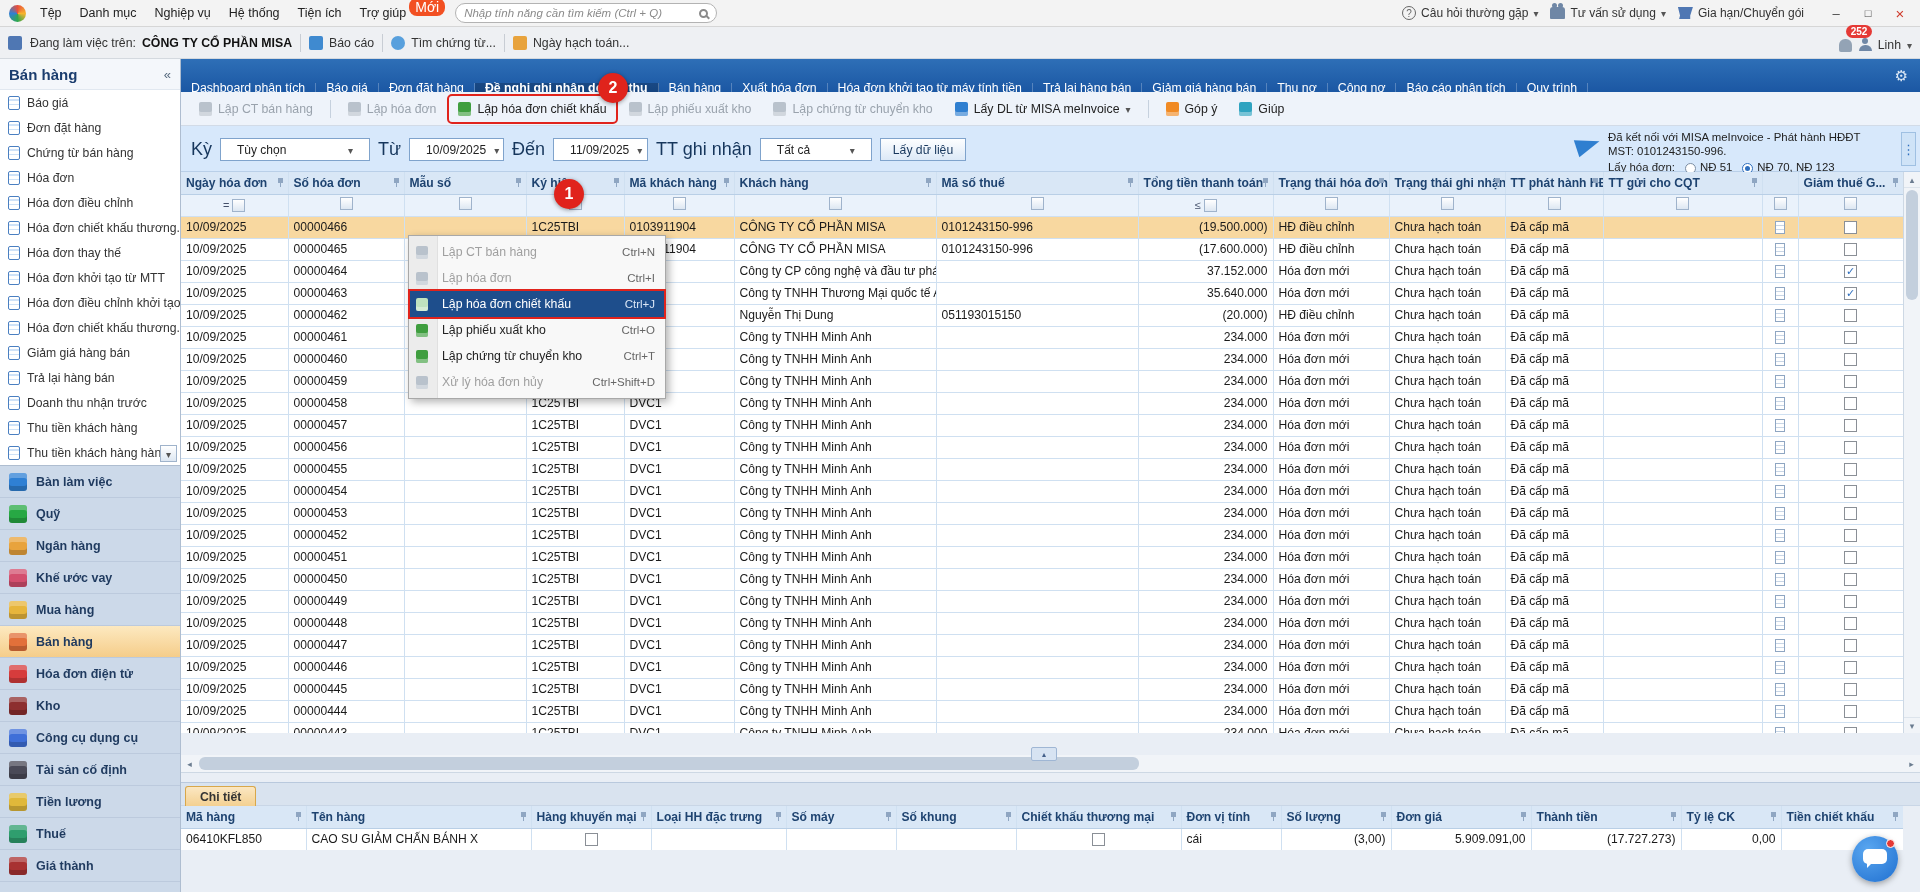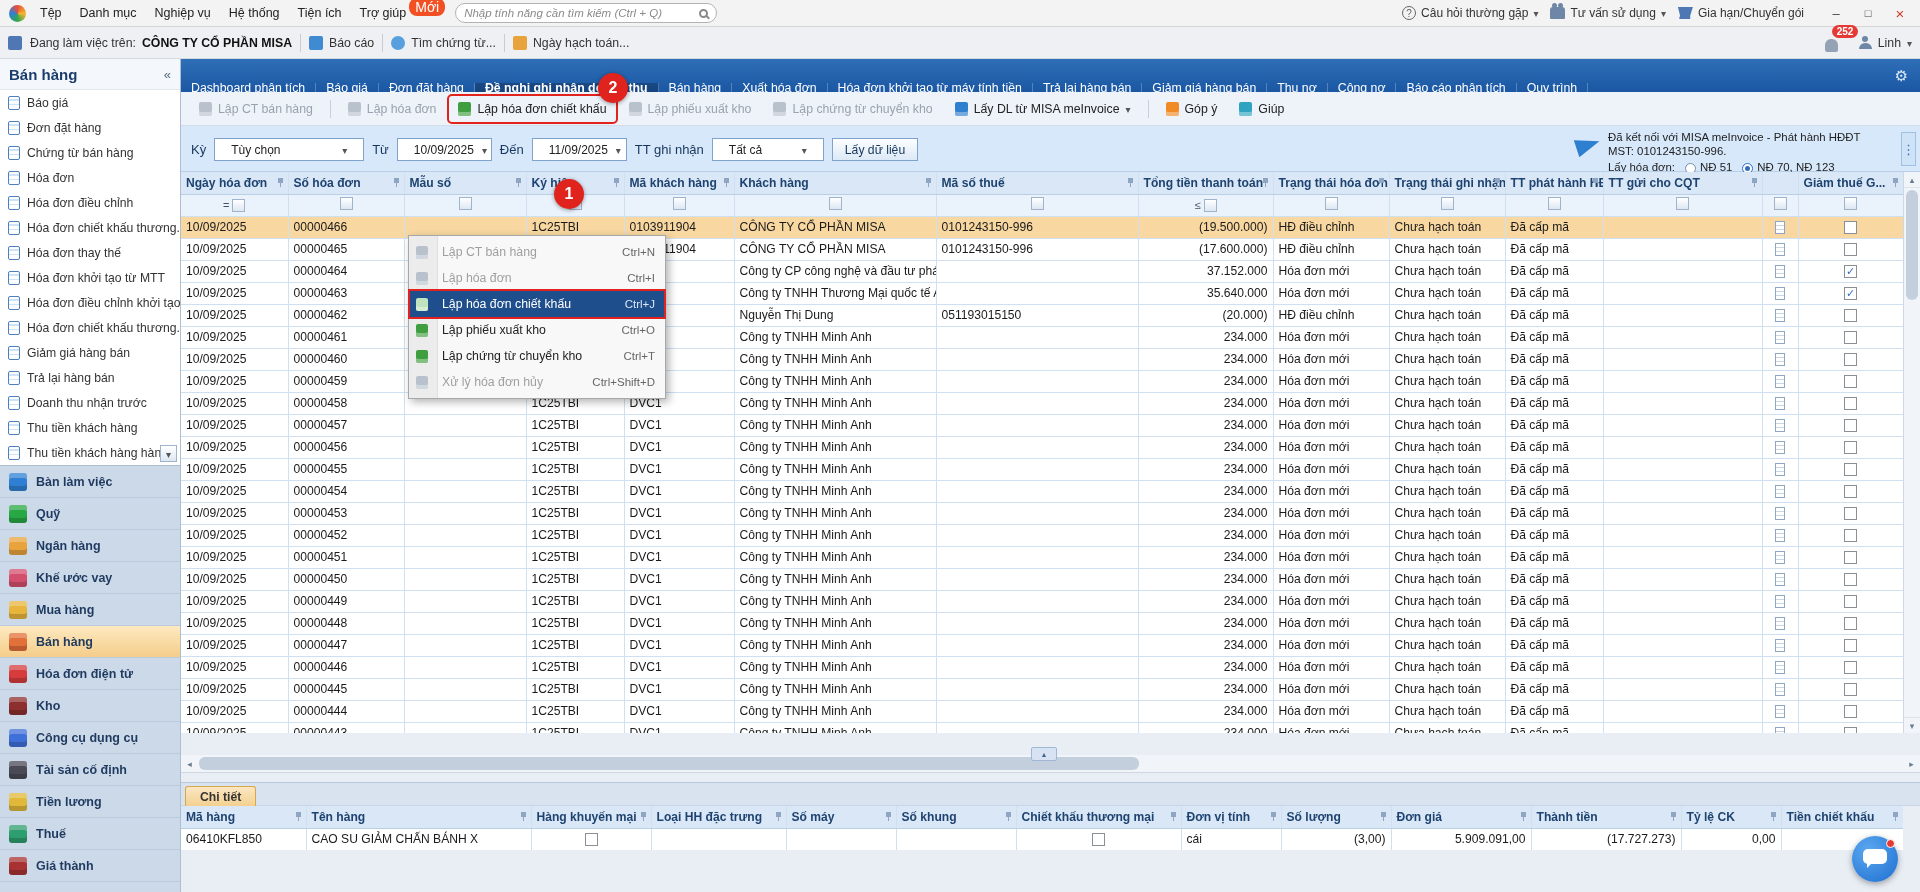--- a/index.html
+++ b/index.html
@@ -29,21 +29,21 @@
   .win-btn { width:32px; height:26px; display:flex; align-items:center; justify-content:center; font-size:13px; color:#444; }
   .win-btn.close { color:#cf3a2b; font-size:15px; }
   .i-min::before { content:"–"; } .i-max::before { content:"□"; font-size:11px; } .i-close::before { content:"×"; }
 
   
   .workbar { position:absolute; top:27px; left:0; right:0; height:32px; background:#eef0f3; border-bottom:1px solid #d4d9df; display:flex; align-items:center; padding:0 8px; gap:8px; }
   .wb-ico { width:14px; height:14px; border-radius:2px; flex:0 0 auto; }
   .wb-item { display:flex; align-items:center; gap:6px; white-space:nowrap; font-size:12.3px; color:#333; }
   .wsep { width:1px; height:18px; background:#c8cdd4; }
   .company { font-weight:bold; color:#111; }
-  .wb-right { margin-left:auto; display:flex; align-items:center; gap:14px; }
+  .wb-right { margin-left:auto; display:flex; align-items:flex-end; }
   .notif { position:relative; width:20px; height:18px; }
   .bell { position:absolute; left:0; bottom:0; width:13px; height:13px; background:#93a3b5; border-radius:6px 6px 2px 2px; }
   .badge-red { position:absolute; top:-9px; left:7px; background:#e53935; color:#fff; font-size:10px; font-weight:bold; border-radius:8px; padding:1px 5px; }
   .i-person { width:13px; height:13px; position:relative; }
   .i-person::before { content:""; position:absolute; top:0; left:3.5px; width:6px; height:6px; border-radius:50%; background:#6f87a6; }
   .i-person::after { content:""; position:absolute; bottom:0; left:0; width:13px; height:6px; border-radius:6px 6px 0 0; background:#6f87a6; }
 
   
   .sidebar { position:absolute; top:59px; left:0; width:181px; bottom:0; background:#fff; border-right:1px solid #aebdd0; display:flex; flex-direction:column; }
   .sb-header { height:31px; flex:0 0 auto; display:flex; align-items:center; justify-content:space-between; padding:0 9px; background:#f4f7fb; border-bottom:1px solid #e1e8f0; }
@@ -70,21 +70,21 @@
 
   .actionbar { position:absolute; top:33px; left:0; right:0; height:34px; background:#eef3fa; border-bottom:1px solid #d2dbe7; display:flex; align-items:center; padding:0 10px; gap:6px; }
   .act-btn { display:flex; align-items:center; gap:6px; padding:5px 8px; font-size:12.3px; color:#222; position:relative; border-radius:2px; white-space:nowrap; }
   .act-btn.disabled { color:#9aa3ad; }
   .act-btn.annotated { outline:2px solid #e0231c; outline-offset:1px; }
   .act-ico { width:13px; height:14px; border-radius:2px; box-shadow:inset 0 -4px rgba(255,255,255,0.35); }
   .vsep { width:1px; height:18px; background:#c6d1de; margin:0 3px; }
 
   .filterbar { position:absolute; top:67px; left:0; right:0; height:46px; background:#d7e8fb; border-bottom:1px solid #b9cfe8; }
   .filters { position:absolute; left:10px; top:12px; display:flex; align-items:center; gap:8px; }
-  .flabel { color:#16365c; font-size:13px; white-space:nowrap; }
+  .flabel { color:#16365c; font-size:18px; white-space:nowrap; }
   .sel { height:23px; background:#fff; border:1px solid #7fa3cc; display:inline-flex; align-items:center; justify-content:space-between; padding:0 16px; gap:8px; font-size:12px; color:#222; }
   .btn-get { height:23px; padding:0 12px; border:1px solid #7fa3cc; background:linear-gradient(#fdfeff,#dce9f7); color:#16365c; display:inline-flex; align-items:center; font-size:12.2px; }
   .meinv { position:absolute; right:26px; top:4px; width:318px; display:flex; gap:8px; }
   .plane { width:0; height:0; border-left:24px solid #2f7fd0; border-top:9px solid transparent; border-bottom:9px solid transparent; transform:rotate(-18deg); margin-top:6px; flex:0 0 auto; }
   .meinv-lines { font-size:11.4px; color:#222; line-height:1.25; }
   .meinv-row { display:flex; align-items:center; gap:10px; margin-top:1px; }
   .radio-opt { display:inline-flex; align-items:flex-end; gap:4px; }
   .radio { width:11px; height:11px; border-radius:50%; border:1px solid #7c8ea4; background:#fff; position:relative; }
   .radio.on { border-color:#2f6fbe; }
   .radio.on::after { content:""; position:absolute; inset:2px; border-radius:50%; background:#2f6fbe; }

